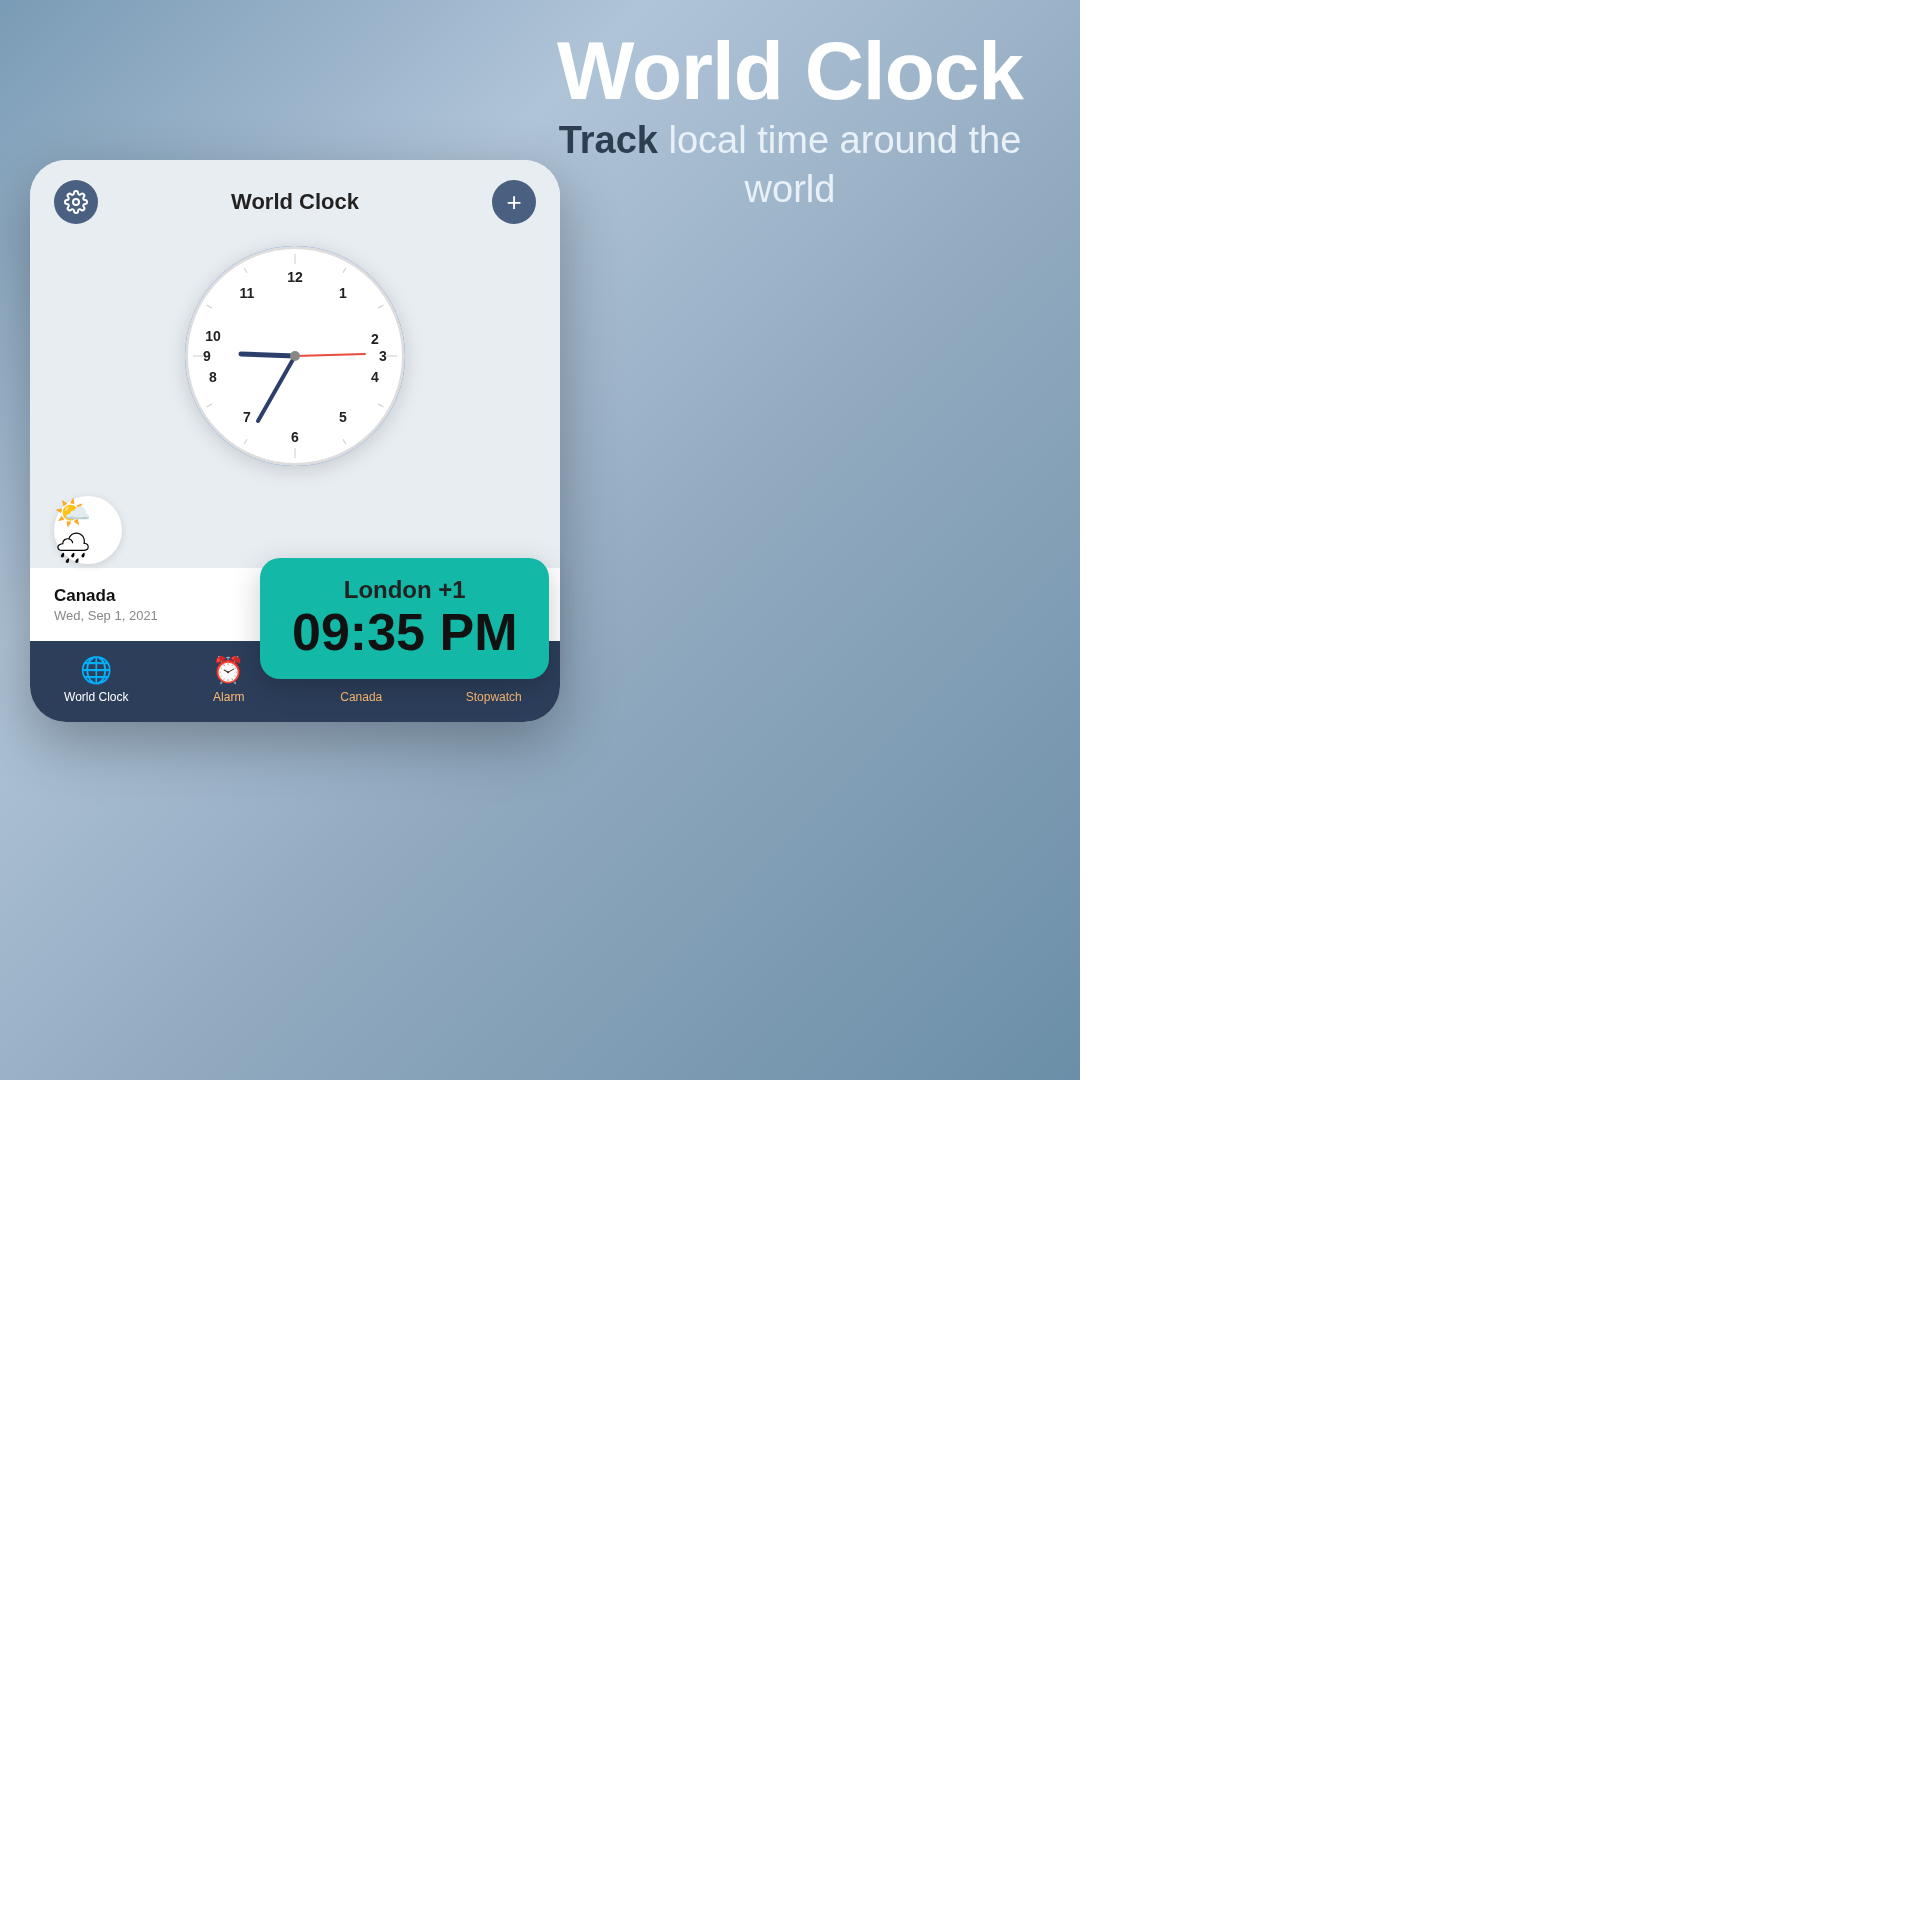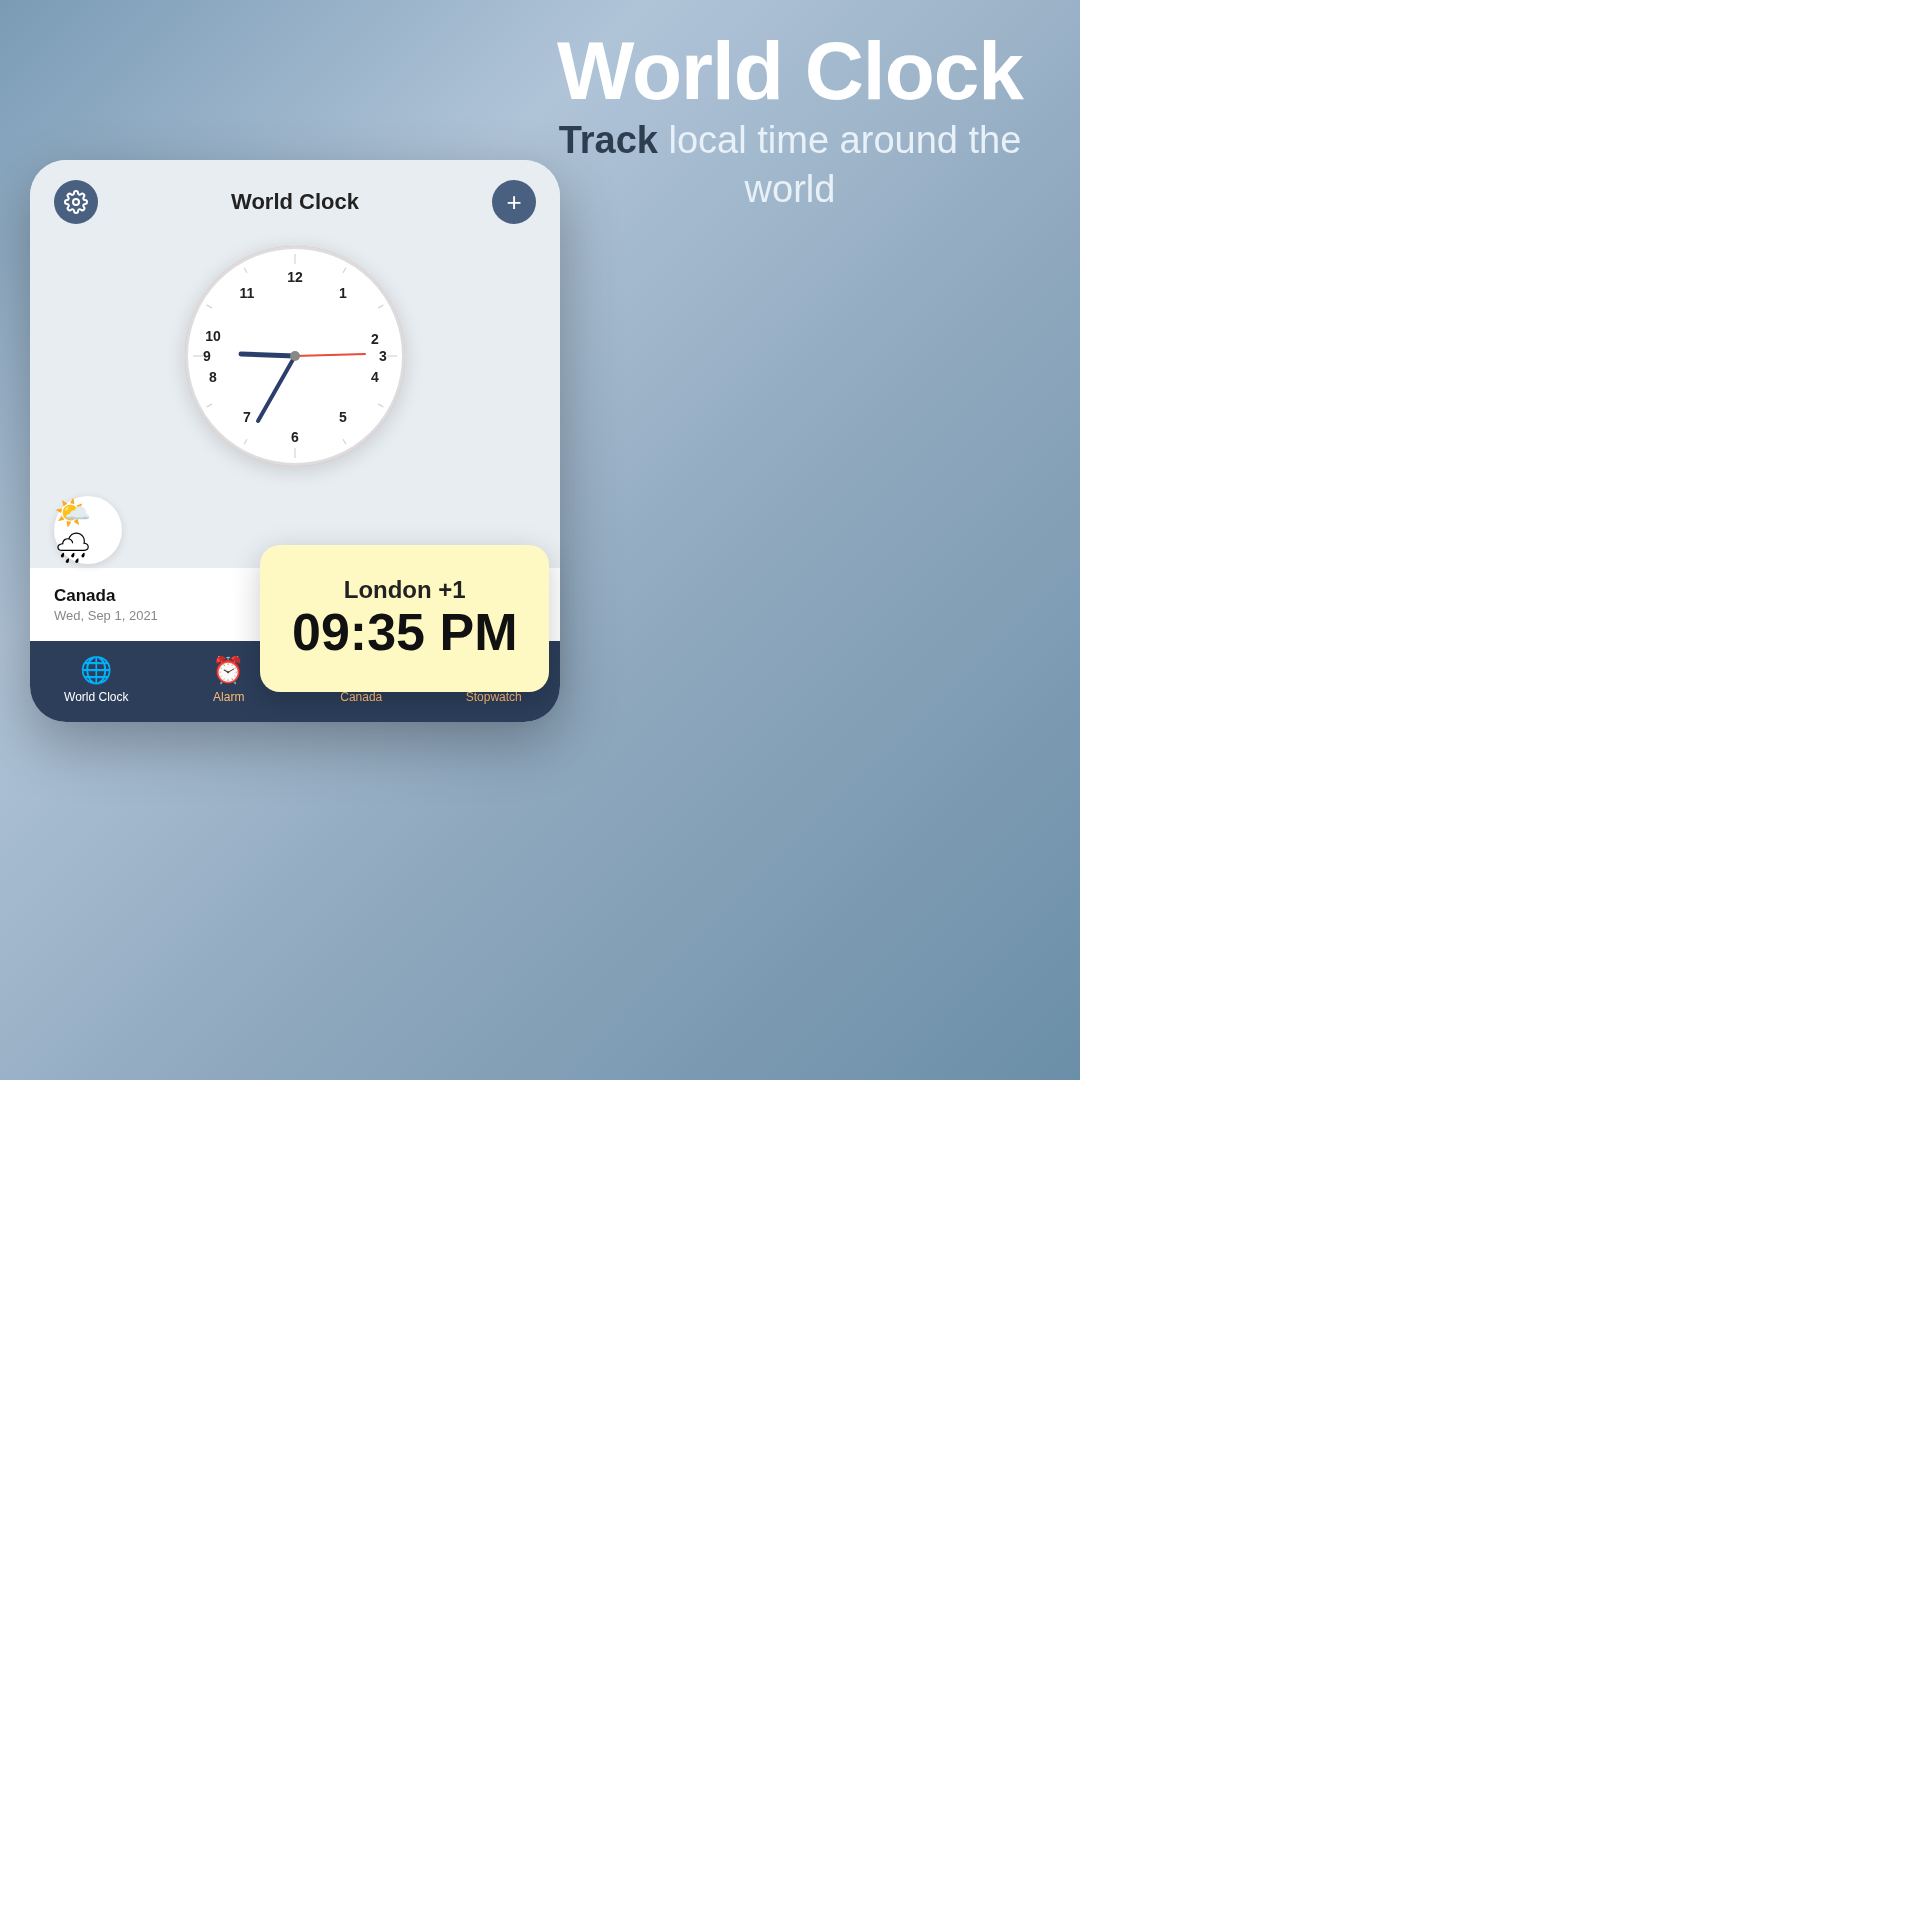--- a/index.html
+++ b/index.html
@@ -99,21 +99,21 @@
       display: flex;
       flex-direction: column;
       align-items: center;
       padding: 10px 24px 20px;
     }
 
     
     .analog-clock {
       width: 220px;
       height: 220px;
-      background: #fca5a5;
+      background: #3b82f6;
       border-radius: 50%;
       position: relative;
       box-shadow: 0 4px 20px rgba(0,0,0,0.15), inset 0 0 0 2px #ddd;
     }
 
     
     .weather-row {
       display: flex;
       justify-content: flex-start;
       padding: 10px 24px 4px;
@@ -127,25 +127,25 @@
       display: flex;
       align-items: center;
       justify-content: center;
       font-size: 34px;
       box-shadow: 0 2px 8px rgba(0,0,0,0.12);
     }
 
     
     .london-popup {
       position: absolute;
-      top: 545px;
+      top: 558px;
       left: 260px;
-      background: #fef9c3;
+      background: #14b8a6;
       border-radius: 20px;
-      padding: 31px 32px;
+      padding: 18px 32px;
       box-shadow: 0 8px 30px rgba(0,0,0,0.2);
       z-index: 20;
       min-width: 280px;
     }
     .london-label {
       font-size: 24px;
       font-weight: 600;
       color: #222;
       text-align: center;
     }

